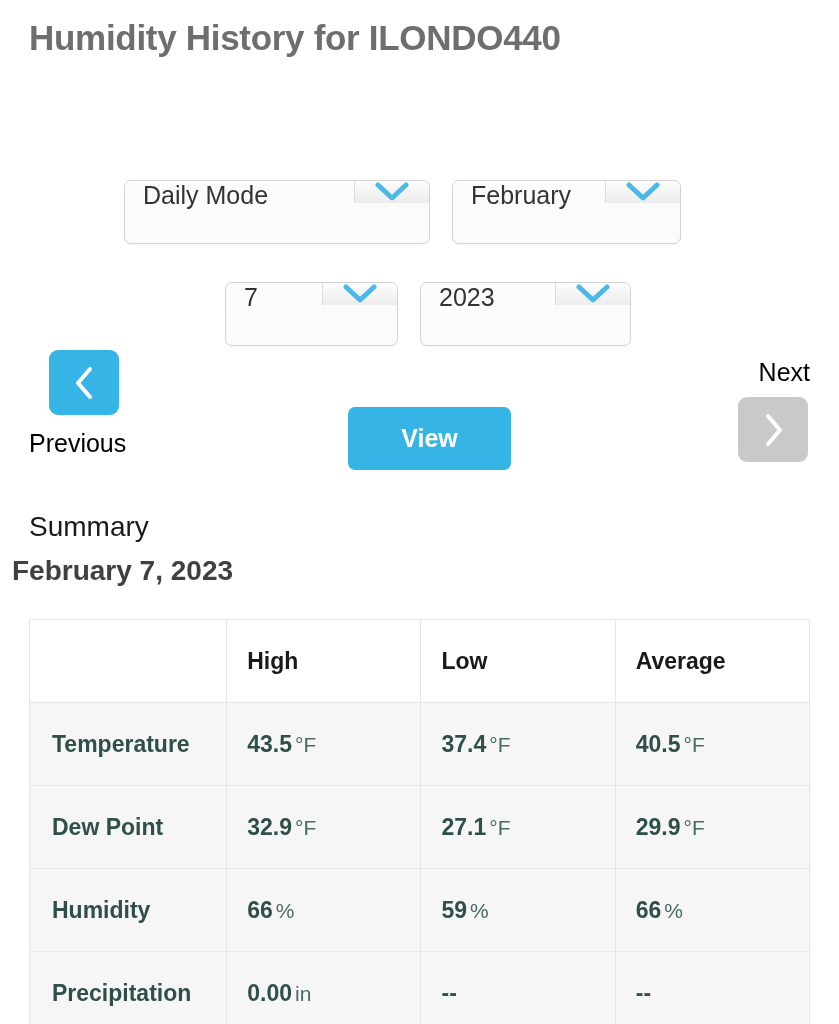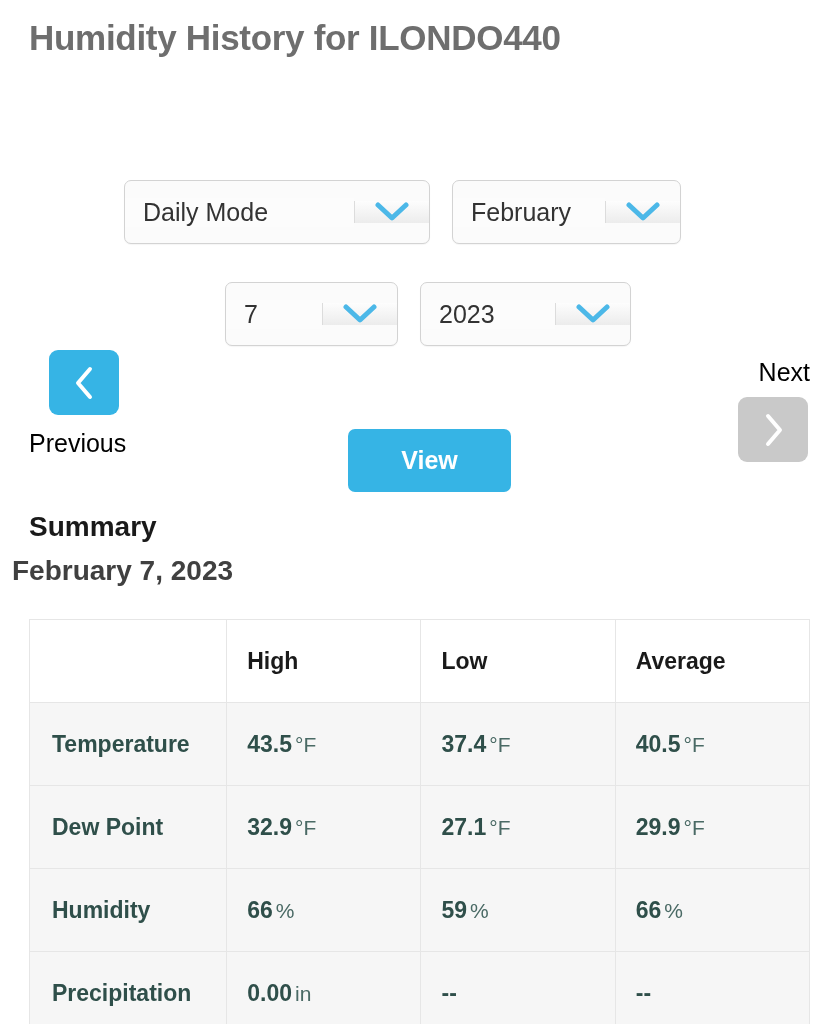--- a/index.html
+++ b/index.html
@@ -31,21 +31,21 @@
   .selector-row {
     position: absolute;
     display: flex;
     align-items: flex-start;
   }
   .row-1 { left: 124px; top: 180px; }
   .row-2 { left: 225px; top: 282px; }
 
   .dropdown {
     display: flex;
-    align-items: center;
+    align-items: flex-start;
     height: 64px;
     background: #fbfbfb;
     border: 1px solid #d3d3d3;
     border-radius: 7px;
     box-sizing: border-box;
     overflow: hidden;
     box-shadow: 0 1px 1px rgba(0,0,0,0.04);
   }
   .dropdown + .dropdown { margin-left: 22px; }
 
@@ -110,40 +110,40 @@
     color: #000000;
     line-height: 1;
   }
   .nav-prev-wrap .nav-label { margin-top: 16px; }
   .nav-next-wrap .nav-label { margin-bottom: 12px; }
 
   
   .view-button {
     position: absolute;
     left: 348px;
-    top: 429px;
+    top: 407px;
     width: 163px;
     height: 63px;
     background: #36b4e5;
     border: none;
     border-radius: 7px;
     color: #ffffff;
     font-size: 25px;
     font-weight: bold;
     font-family: "Liberation Sans", sans-serif;
     cursor: pointer;
   }
 
   
   .summary-head {
     position: absolute;
     left: 29px;
     top: 508px;
     font-size: 28px;
-    font-weight: bold;
+    font-weight: normal;
     color: #1a1a1a;
     line-height: 1.38;
     white-space: nowrap;
   }
   .summary-date {
     position: absolute;
     left: 12px;
     top: 552px;
     font-size: 28px;
     font-weight: bold;

